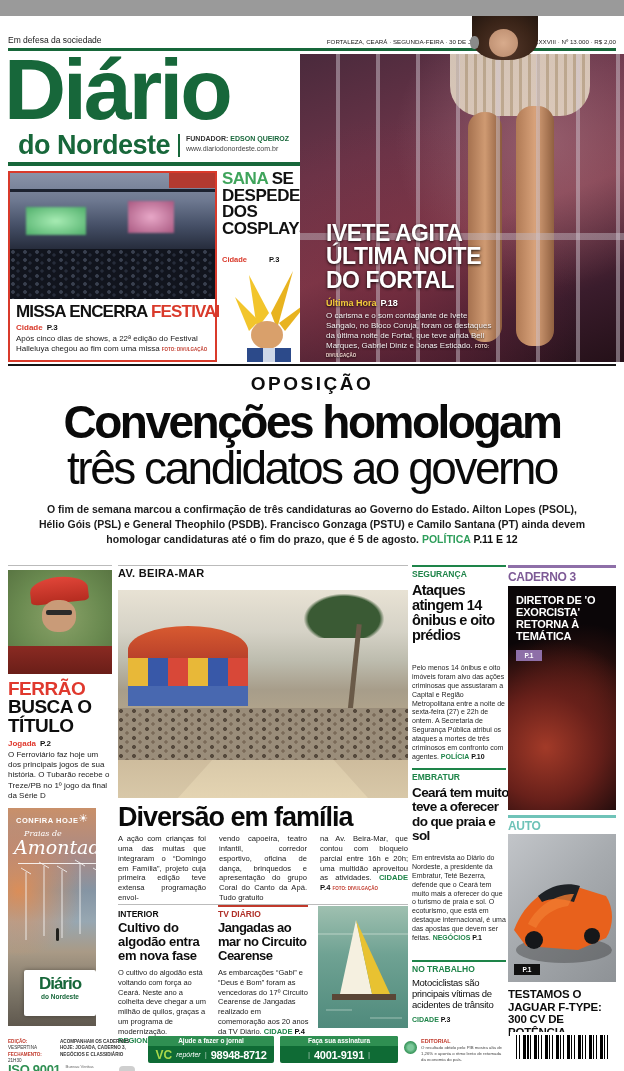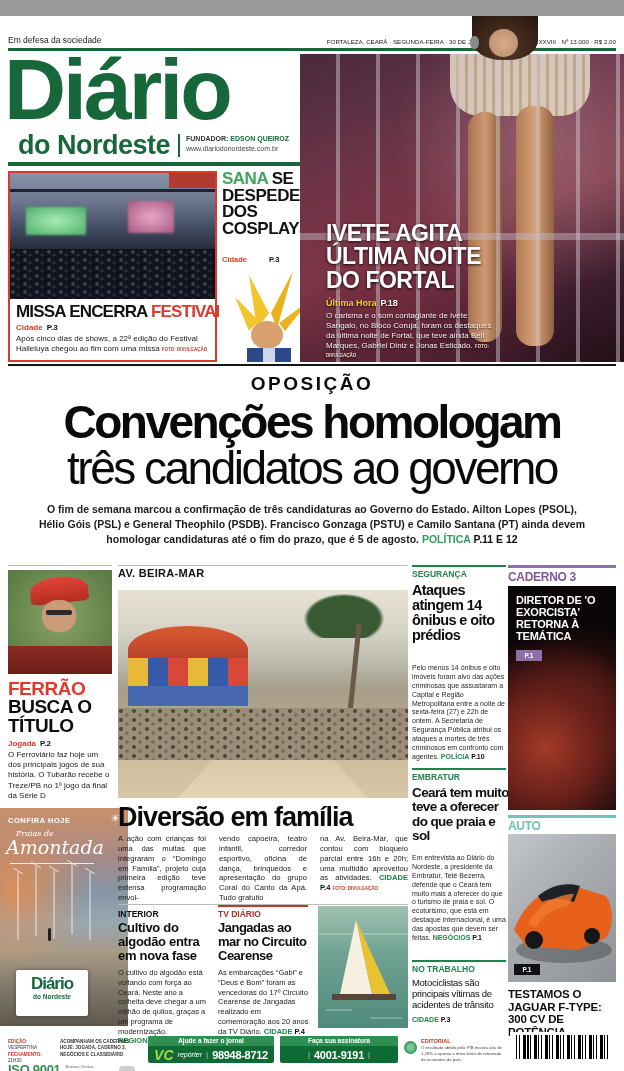--- a/index.html
+++ b/index.html
@@ -89,21 +89,21 @@
   .fe-face{position:absolute;left:34px;top:30px;width:34px;height:32px;background:#c99b78;border-radius:46%;}
   .fe-glasses{position:absolute;left:38px;top:40px;width:26px;height:5px;background:#2a2a2a;border-radius:2px;}
   .fe-shoulder{position:absolute;left:0;top:76px;width:104px;height:28px;background:linear-gradient(#8a2a22,#6a1e18);}
   .ferrao-h1{left:8px;top:662px;font-size:19px;font-weight:800;color:#E0392E;letter-spacing:-0.5px;}
   .ferrao-h2{left:8px;top:682px;width:104px;font-size:19px;font-weight:800;color:#0d0d0d;line-height:0.98;letter-spacing:-0.5px;}
   .ferrao-kicker{left:8px;top:723px;font-size:8px;font-weight:bold;}
   .ferrao-kicker .k{color:#E0392E;margin-right:4px;}
   .ferrao-text{left:8px;top:734px;width:102px;font-size:8px;line-height:1.28;color:#1a1a1a;}
 
   
-  .promo{left:0;top:792px;width:128px;height:218px;overflow:hidden;background:
+  .promo{left:8px;top:792px;width:88px;height:218px;overflow:hidden;background:
      radial-gradient(circle at 12% 38%, rgba(240,140,70,.8), transparent 42%),
      linear-gradient(180deg,#c9906a 0%,#a98a86 22%,#8595a4 38%,#97a7b2 52%,#a99a86 66%,#7d7668 84%,#5f584e 100%);}
   .promo-kicker{position:absolute;left:8px;top:8px;font-size:7.5px;font-weight:bold;color:#fff;letter-spacing:.5px;}
   .sun-icon{position:absolute;right:8px;top:4px;font-size:11px;color:#fff;}
   .promo-pre{position:absolute;left:16px;top:21px;font-size:8px;color:#fff;font-style:italic;font-family:"DejaVu Serif",serif;}
   .promo-title{position:absolute;left:6px;top:28px;width:92px;text-align:center;font-size:19px;color:#fff;font-style:italic;font-family:"DejaVu Serif",serif;}
   .promo-line{position:absolute;left:10px;top:55px;width:84px;height:1px;background:rgba(255,255,255,.85);}
   .fisher{position:absolute;left:48px;top:120px;width:3px;height:13px;background:#20201c;border-radius:2px;}
   .promo-logo{position:absolute;left:16px;bottom:10px;width:72px;height:46px;background:#fff;border-radius:2px;box-shadow:0 0 4px rgba(0,0,0,.35);text-align:center;}
   .promo-logo-title{font-size:17px;font-weight:bold;color:#17673A;letter-spacing:-1px;line-height:1.05;margin-top:5px;}
@@ -161,21 +161,21 @@
   .auto-head{left:508px;top:972px;width:108px;font-size:11.5px;font-weight:800;line-height:1.1;letter-spacing:-0.2px;color:#0d0d0d;}
 
   
   .f-ed{left:8px;top:1023px;width:48px;font-size:4.6px;line-height:1.4;color:#333;}
   .f-ed .rl{color:#C0392B;font-weight:bold;}
   .f-cad{left:60px;top:1023px;width:84px;font-size:4.6px;line-height:1.4;color:#333;font-weight:bold;}
   .gbox{top:1020px;height:27px;background:#0F6B35;border-radius:2px;overflow:hidden;}
   .gbox1{left:148px;width:126px;} .gbox2{left:280px;width:118px;}
   .g-head{height:10px;background:#2F8F52;color:#fff;font-size:6.5px;font-weight:bold;text-align:center;line-height:10px;}
   .g-body{height:17px;display:flex;align-items:center;justify-content:center;color:#fff;gap:4px;}
-  .vc1{color:#A8D84A;font-weight:800;font-style:italic;font-size:14px;}
+  .vc1{color:#A8D84A;font-weight:800;font-size:12px;}
   .vc2{font-style:italic;font-size:7px;}
   .gdiv{opacity:.6;font-size:8px;}
   .gphone{font-weight:800;font-size:11px;letter-spacing:-0.3px;}
   .edi{left:404px;top:1020px;width:100px;height:27px;}
   .edi-icon{position:absolute;left:0;top:5px;width:13px;height:13px;border-radius:50%;background:radial-gradient(#7cc89a 30%,#2F8F52 70%);}
   .edi-label{position:absolute;left:17px;top:2px;font-size:5.5px;font-weight:800;color:#C0392B;}
   .edi-text{position:absolute;left:17px;top:9px;width:83px;font-size:4.3px;line-height:1.35;color:#444;}
   .barcode{left:510px;top:1016px;width:106px;height:30px;background:#fff;}
   .bars{position:absolute;left:6px;top:3px;right:6px;bottom:3px;background:repeating-linear-gradient(90deg,#000 0 1.5px,#fff 1.5px 3px,#000 3px 4px,#fff 4px 7.5px,#000 7.5px 10px,#fff 10px 11px);}
   .iso{left:8px;top:1046px;display:flex;align-items:center;gap:5px;}

